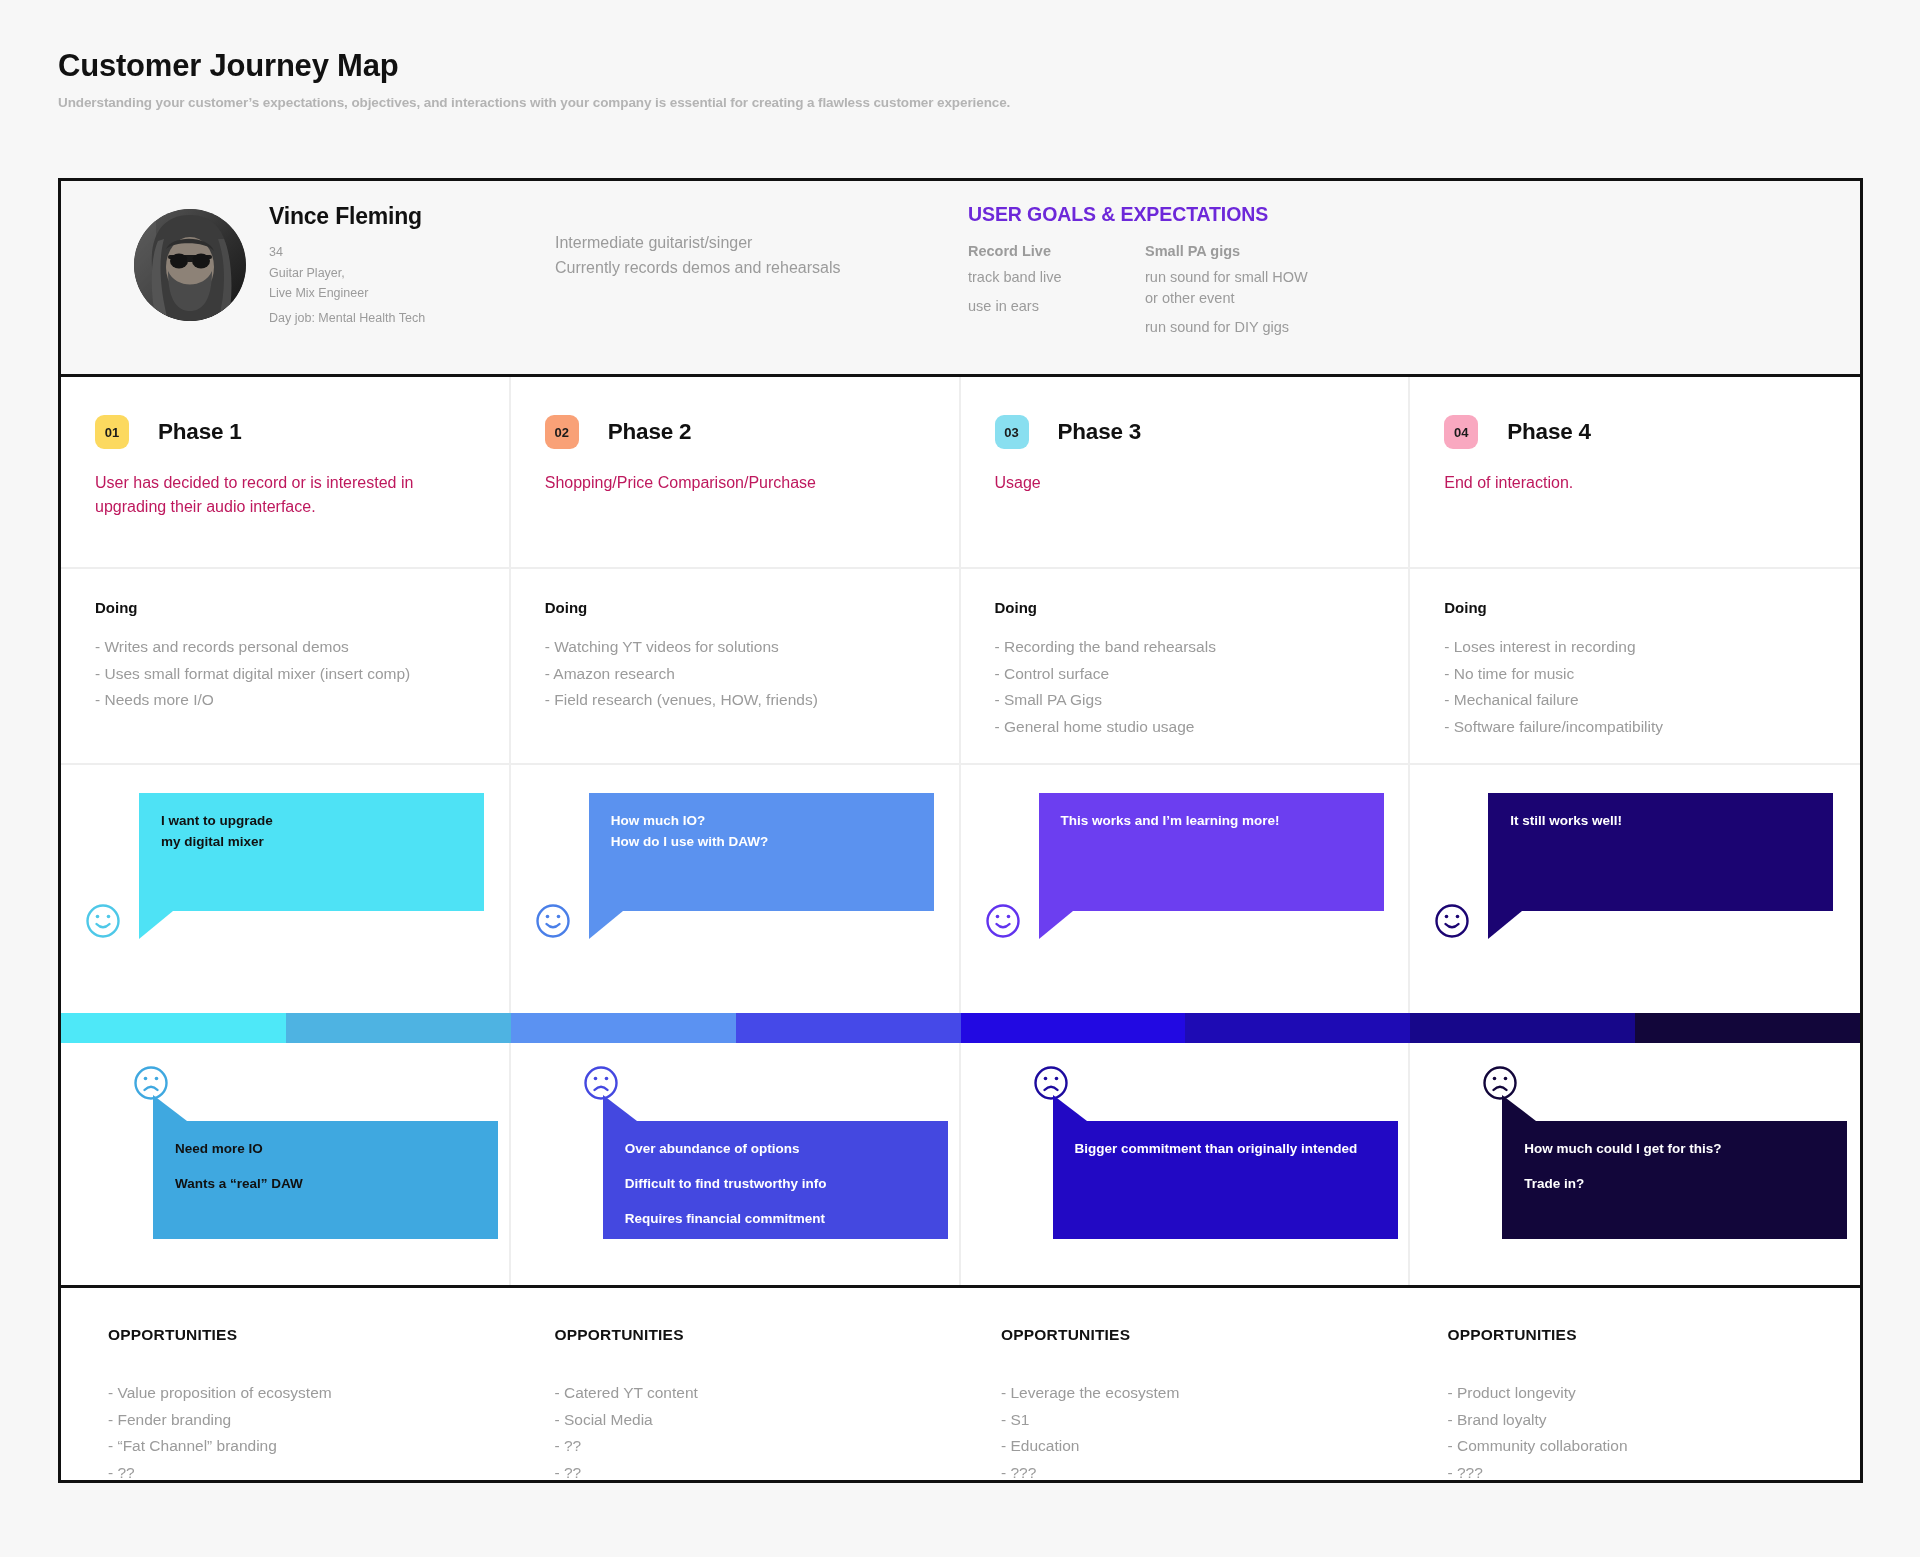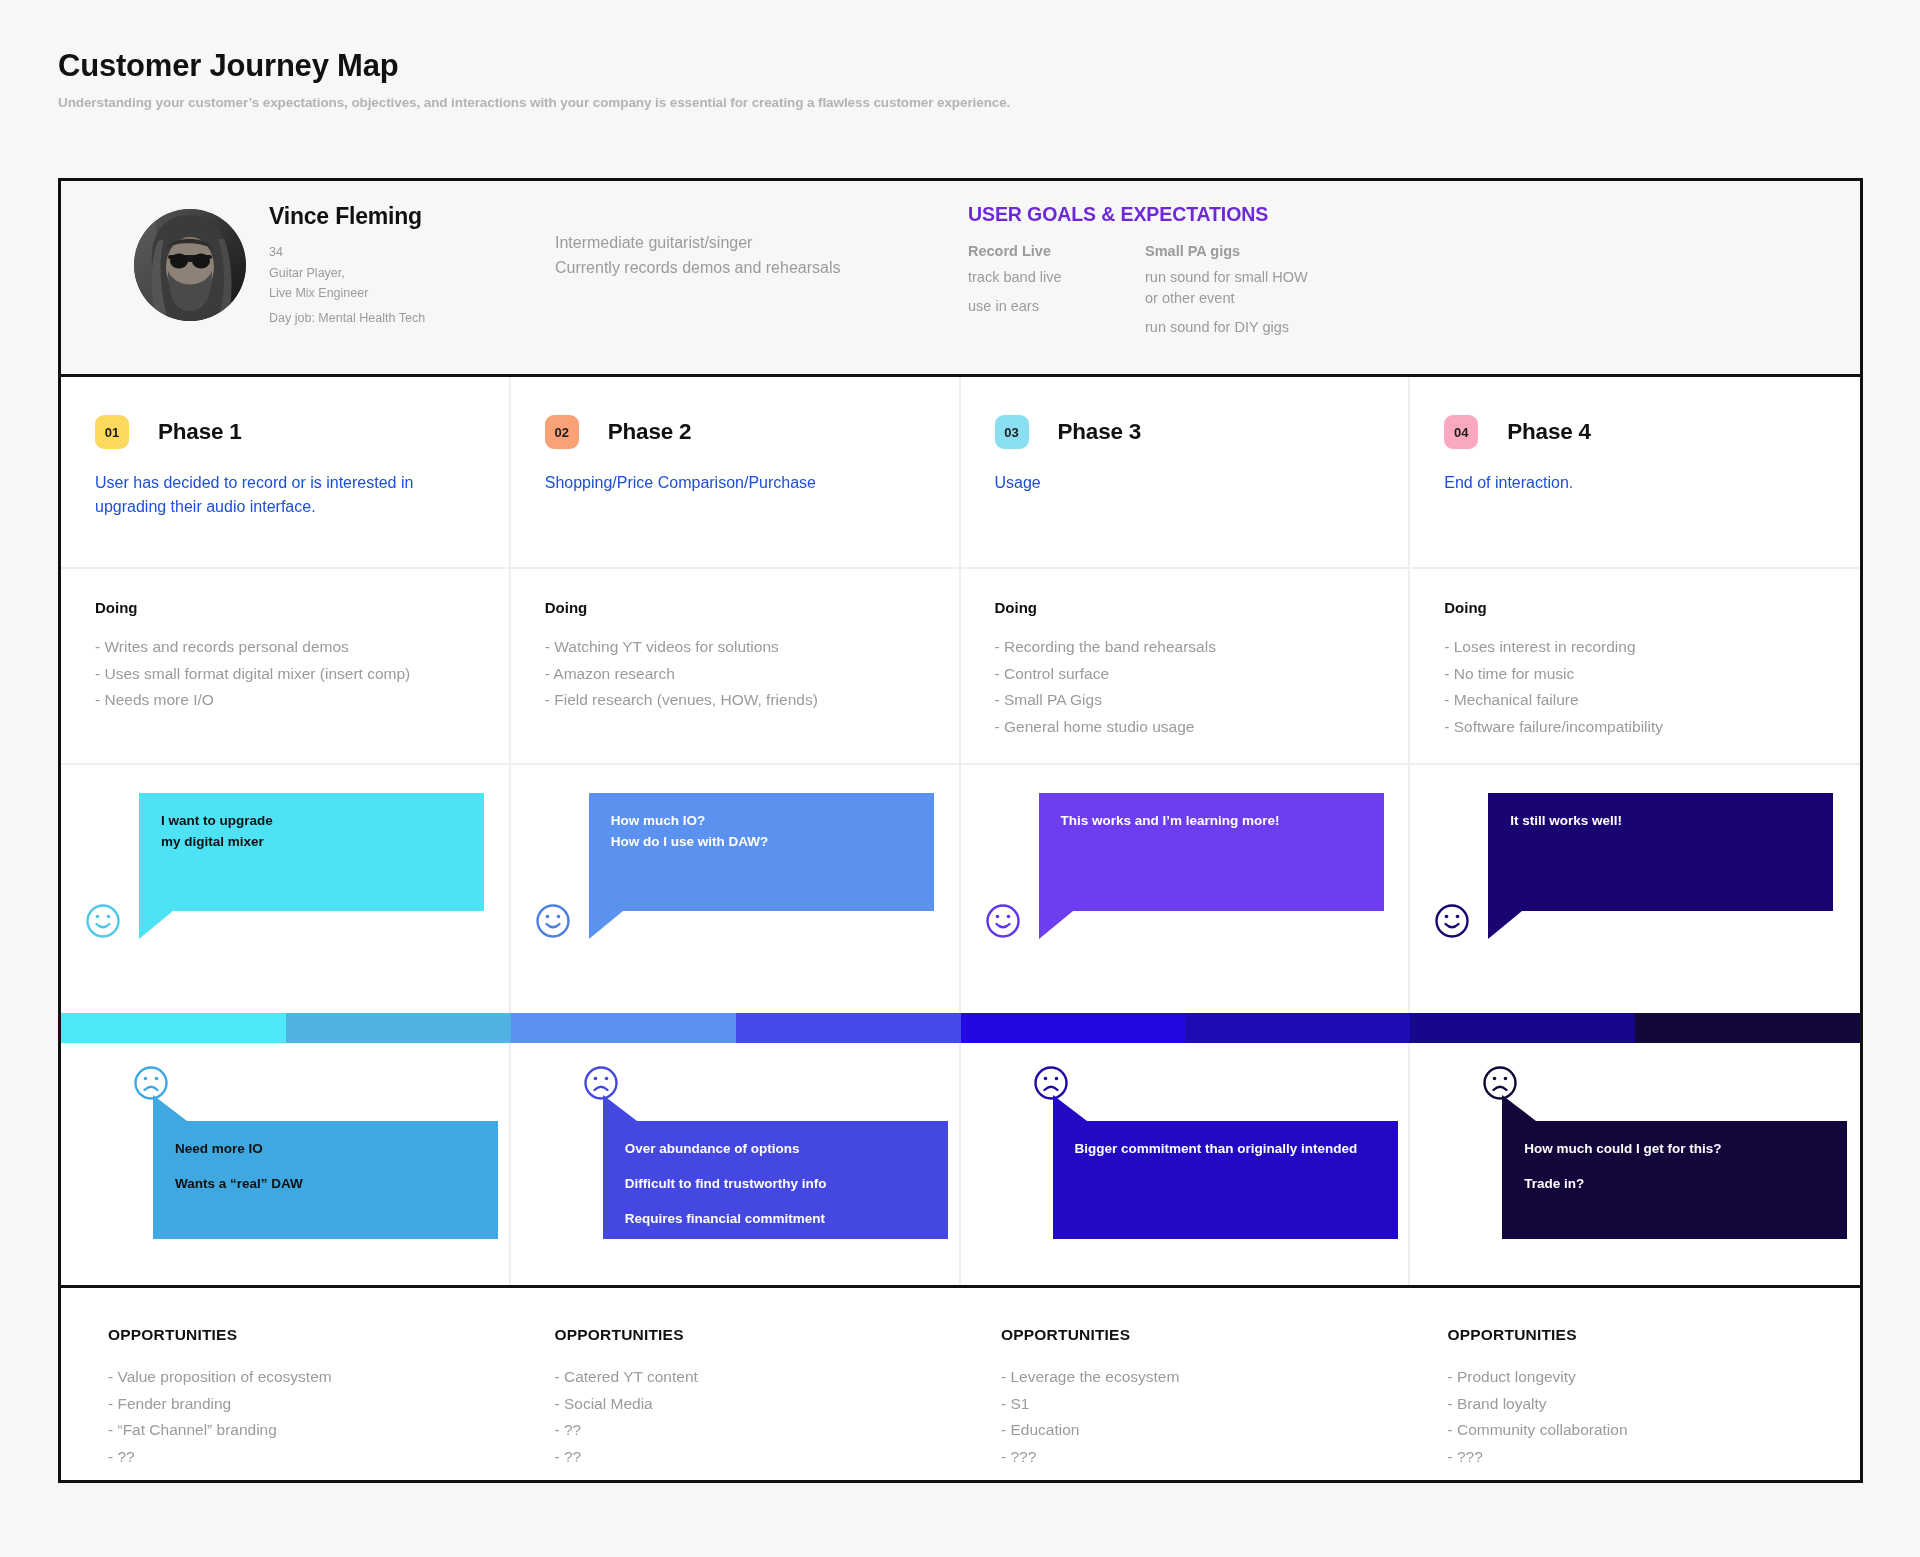--- a/index.html
+++ b/index.html
@@ -73,21 +73,21 @@
 
   .row-phase { display: flex; border-bottom: 2px solid #eeeeee; }
   .row-phase .col { padding: 38px 34px 0 34px; height: 190px; }
   .phase-head { display: flex; align-items: center; gap: 29px; }
   .phase-num {
     width: 34px; height: 34px; border-radius: 9px;
     display: flex; align-items: center; justify-content: center;
     font-size: 13px; font-weight: bold; color: #1b1b1b;
   }
   .phase-label { font-size: 22.5px; font-weight: bold; color: #111; letter-spacing: -0.2px; }
-  .phase-desc { margin-top: 22px; font-size: 16px; color: #1d4ed8; line-height: 1.5; max-width: 370px; }
+  .phase-desc { margin-top: 22px; font-size: 16px; color: #be185d; line-height: 1.5; max-width: 370px; }
 
   .row-doing { display: flex; border-bottom: 2px solid #eeeeee; }
   .row-doing .col { padding: 30px 34px 26px 34px; height: 194px; }
   .doing-title { font-size: 15px; font-weight: bold; color: #111; }
   .doing-list { margin-top: 18px; }
   .doing-list li { list-style: none; font-size: 15.5px; color: #9b9b9b; line-height: 1.72; }
 
   
   .row-pos { display: flex; }
   .row-pos .col { height: 248px; position: relative; }
@@ -125,21 +125,21 @@
     width: 0; height: 0;
     border-bottom: 26px solid currentColor;
     border-right: 34px solid transparent;
   }
   .face-neg { position: absolute; left: 72px; top: 22px; width: 36px; height: 36px; }
 
   
   .row-opp { display: flex; background: #fff; padding-left: 13px; }
   .row-opp .col { padding: 38px 34px 0 34px; height: 190px; border-right: none; }
   .opp-title { font-size: 15.5px; font-weight: bold; color: #111; letter-spacing: 0.2px; }
-  .opp-list { margin-top: 20px; }
+  .opp-list { margin-top: 36px; }
   .opp-list li { list-style: none; font-size: 15.5px; color: #9b9b9b; line-height: 1.72; }
 </style>
 </head>
 <body>
 
 <div class="page">
 
   <div class="doc-header">
     <div class="doc-title">Customer Journey Map</div>
     <div class="doc-subtitle">Understanding your customer’s expectations, objectives, and interactions with your company is essential for creating a flawless customer experience.</div>

